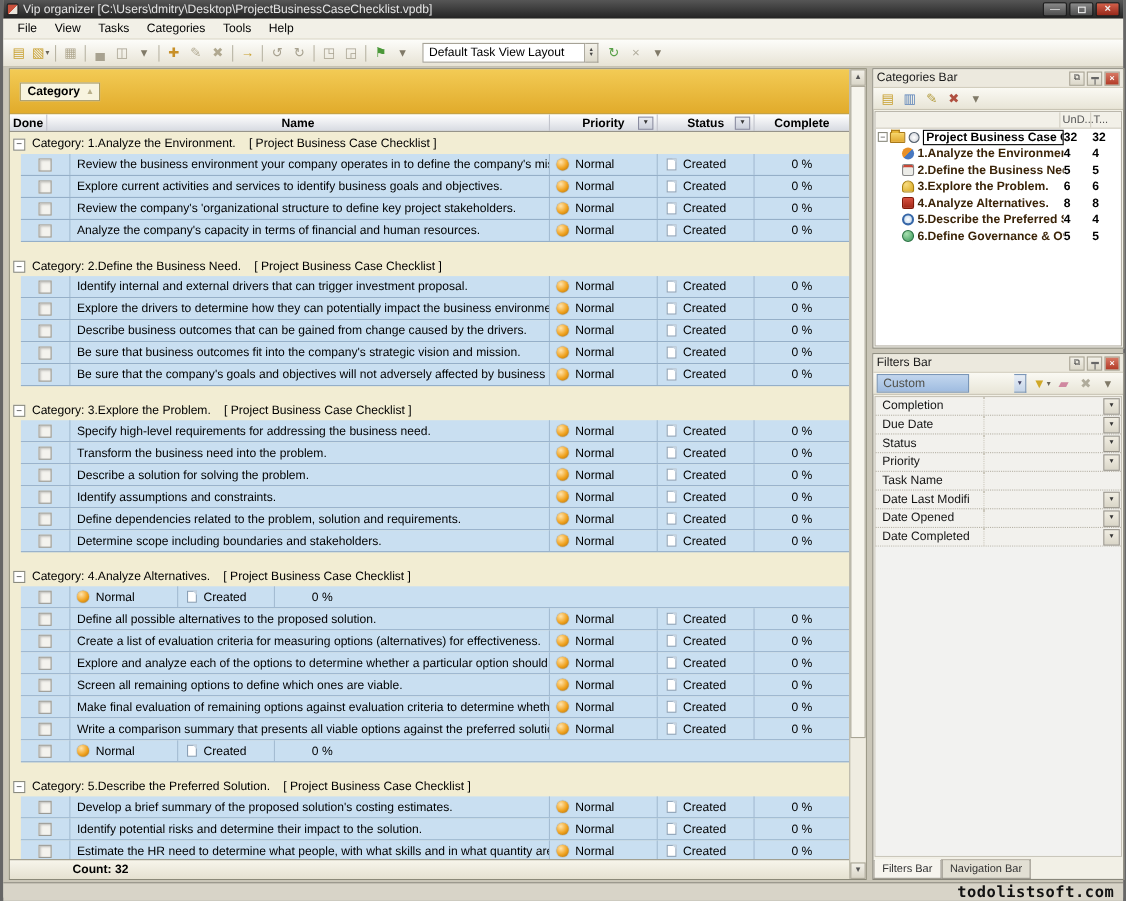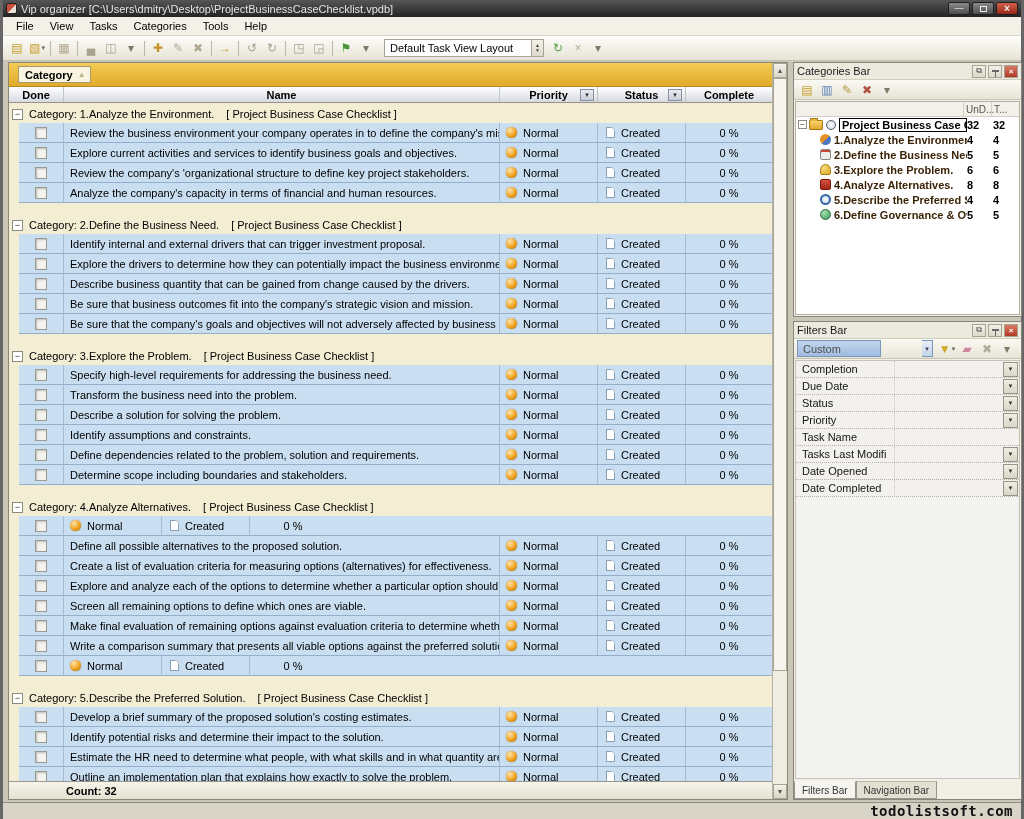--- a/index.html
+++ b/index.html
@@ -28,27 +28,27 @@
   .tb-sep{width:1px;height:15px;background:#B9B5A5;margin:0 3px;flex:none;}
   .tb-combo-wrap{display:flex;align-items:center;margin-left:8px;}
   .tb-combo{width:148px;height:18px;background:#FFF;border:1px solid #A6A296;display:flex;align-items:center;padding:0 5px;}
   .tb-combo-spin{width:12px;height:18px;border:1px solid #A6A296;border-left:none;background:linear-gradient(#F4F2EA,#DDD9CB);
     display:flex;flex-direction:column;align-items:center;justify-content:center;font-size:5px;color:#444;line-height:1.1;}
   
   .main{display:flex;height:741px;padding:1px 2px 2px 5px;background:#CAC6B8;}
   .task-view{width:780px;flex:none;border:1px solid #8A8878;background:#F2EDD3;display:flex;}
   .table-content{flex:1;display:flex;flex-direction:column;min-width:0;}
   
-  .group-band{height:24px;background:linear-gradient(#F3CB55,#E1AB2B);border-bottom:1px solid #B68A1E;display:flex;align-items:center;padding-left:9px;flex:none;}
+  .group-band{height:41px;background:linear-gradient(#F3CB55,#E1AB2B);border-bottom:1px solid #B68A1E;display:flex;align-items:center;padding-left:9px;flex:none;}
   .group-btn{height:17px;background:#F8F4DF;border:1px solid #A89C6A;display:flex;align-items:center;padding:0 6px;font-weight:bold;gap:7px;}
   .sort-arrow{font-size:8px;color:#B9B08A;line-height:1;}
   
   .header-row{height:16px;display:flex;background:linear-gradient(#FFFFFF,#D7DAE1);border-bottom:1px solid #96948A;font-weight:bold;flex:none;}
   .hc{display:flex;align-items:center;justify-content:center;border-right:1px solid #C2C4CC;position:relative;}
-  .hc-done{width:55px;}
+  .hc-done{width:34px;}
   .hc-name{flex:1;}
   .hc-priority{width:98px;}
   .hc-status{width:88px;}
   .hc-complete{width:86px;border-right:none;}
   .filter-btn{position:absolute;right:3px;top:2px;width:14px;height:12px;background:linear-gradient(#E9EBF1,#CBCFDA);
     border:1px solid #8A8CA0;display:flex;align-items:center;justify-content:center;font-size:6px;color:#333;}
   
   .table-body{flex:1;overflow:hidden;background:#F2EDD3;padding-top:2px;}
   .group-row{height:18px;display:flex;align-items:center;padding-left:3px;}
   .expander{width:11px;height:11px;border:1px solid #8B8B7F;background:#FFF;display:flex;align-items:center;justify-content:center;
@@ -359,21 +359,21 @@
               <span class="tc tc-status">
                 <span class="page-ic"></span>
                 <span>Created</span>
               </span>
               <span class="tc tc-complete">0 %</span>
             </div>
             <div class="task-row">
               <span class="tc tc-done">
                 <span class="checkbox"></span>
               </span>
-              <span class="tc tc-name">Describe business quantity that can be gained from change caused by the drivers.</span>
+              <span class="tc tc-name">Describe business outcomes that can be gained from change caused by the drivers.</span>
               <span class="tc tc-priority">
                 <span class="sphere"></span>
                 <span>Normal</span>
               </span>
               <span class="tc tc-status">
                 <span class="page-ic"></span>
                 <span>Created</span>
               </span>
               <span class="tc tc-complete">0 %</span>
             </div>
@@ -844,21 +844,21 @@
             <div class="filter-row">
               <span class="f-label">Priority</span>
               <span class="f-value"></span>
               <span class="f-dd">▼</span>
             </div>
             <div class="filter-row">
               <span class="f-label">Task Name</span>
               <span class="f-value"></span>
             </div>
             <div class="filter-row">
-              <span class="f-label">Tasks Last Modifi</span>
+              <span class="f-label">Date Last Modifi</span>
               <span class="f-value"></span>
               <span class="f-dd">▼</span>
             </div>
             <div class="filter-row">
               <span class="f-label">Date Opened</span>
               <span class="f-value"></span>
               <span class="f-dd">▼</span>
             </div>
             <div class="filter-row">
               <span class="f-label">Date Completed</span>

